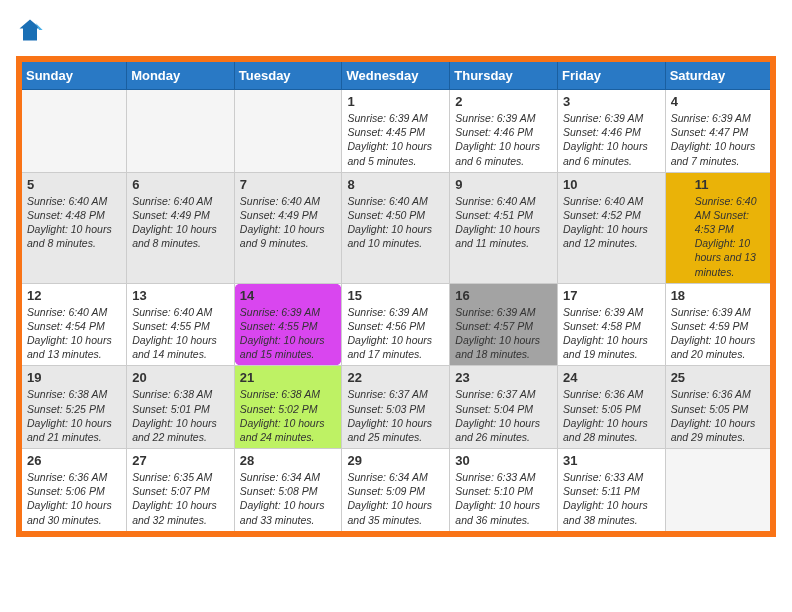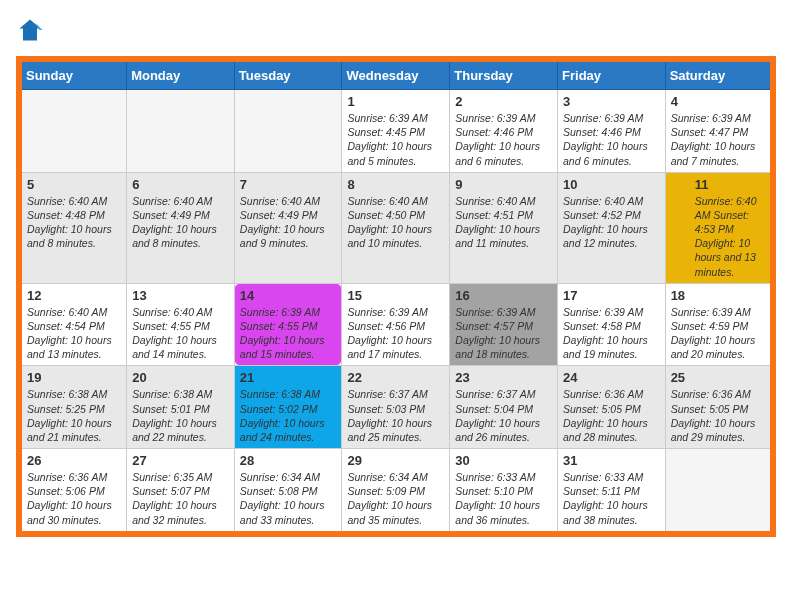--- a/index.html
+++ b/index.html
@@ -264,21 +264,21 @@
 Daylight: 10 hours
 and 21 minutes.</div>
         </td>
         <td style="background: rgb(232, 232, 232);">
           <div class="day-number">20</div>
           <div class="day-info">Sunrise: 6:38 AM
 Sunset: 5:01 PM
 Daylight: 10 hours
 and 22 minutes.</div>
         </td>
-        <td style="background: #0ea5e9;">
+        <td style="background: #bef264;">
           <div class="day-number">21</div>
           <div class="day-info">Sunrise: 6:38 AM
 Sunset: 5:02 PM
 Daylight: 10 hours
 and 24 minutes.</div>
         </td>
         <td style="background: rgb(232, 232, 232);">
           <div class="day-number">22</div>
           <div class="day-info">Sunrise: 6:37 AM
 Sunset: 5:03 PM

